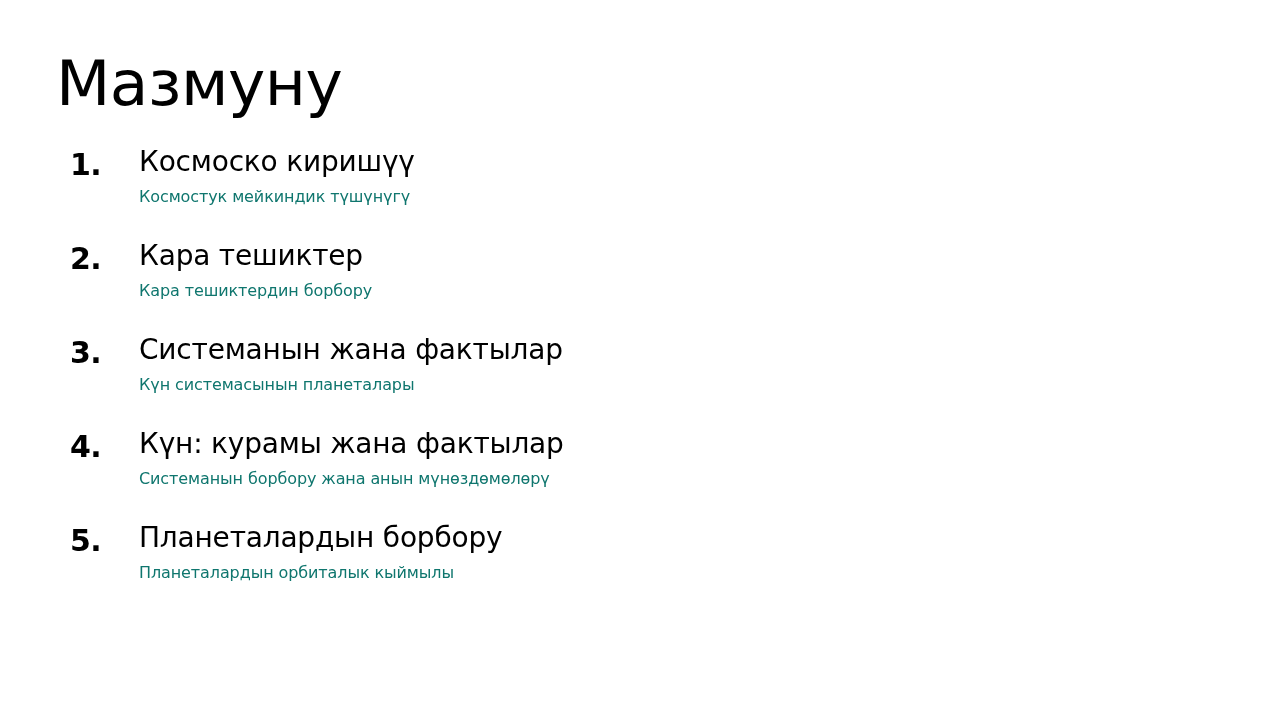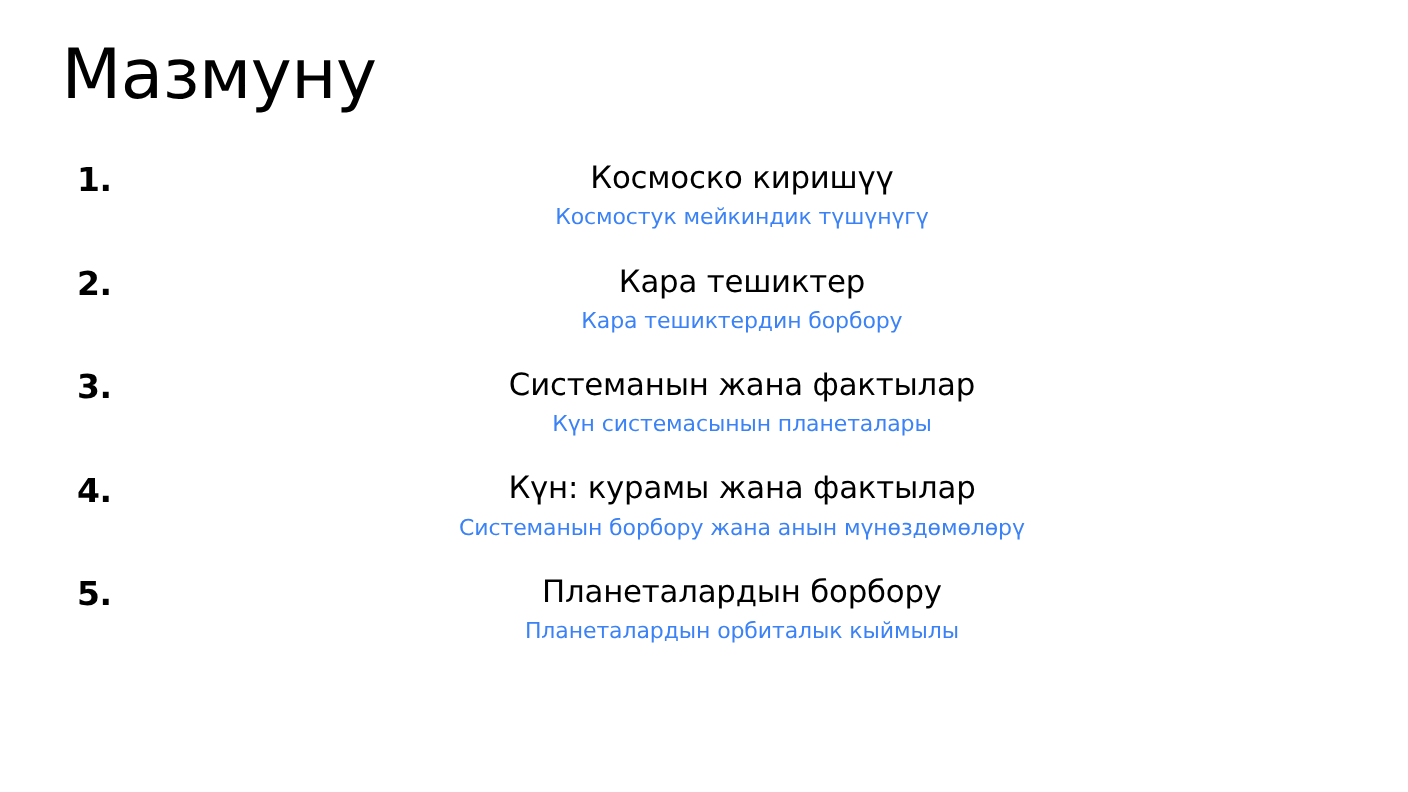--- a/index.html
+++ b/index.html
@@ -19,21 +19,21 @@
     position: relative;
     width: 1280px;
     height: 720px;
     background: #ffffff;
     box-sizing: border-box;
   }
 
   .slide-title {
     position: absolute;
     left: 56px;
-    top: 36px;
+    top: 52px;
     font-size: 63px;
     font-weight: 400;
     line-height: 1.0;
     letter-spacing: -0.5px;
     color: #000000;
     white-space: nowrap;
   }
 
   .toc-list {
     position: absolute;
@@ -60,38 +60,37 @@
     font-size: 30px;
     font-weight: 700;
     line-height: 40px;
     color: #000000;
     letter-spacing: -0.5px;
   }
 
   .toc-body {
     flex: 1 1 auto;
     min-width: 0;
-    text-align: center;
   }
 
   .toc-heading {
     font-size: 28px;
     font-weight: 400;
     line-height: 34px;
     color: #000000;
     letter-spacing: -0.2px;
     white-space: nowrap;
   }
 
   .toc-subtitle {
     margin-top: 6px;
-    font-size: 20px;
+    font-size: 16px;
     font-weight: 400;
     line-height: 24px;
-    color: #3b82f6;
+    color: #0f766e;
     letter-spacing: -0.1px;
     white-space: nowrap;
   }
 </style>
 </head>
 <body>
 
 <div class="slide">
 
   <div class="slide-title">Мазмуну</div>

